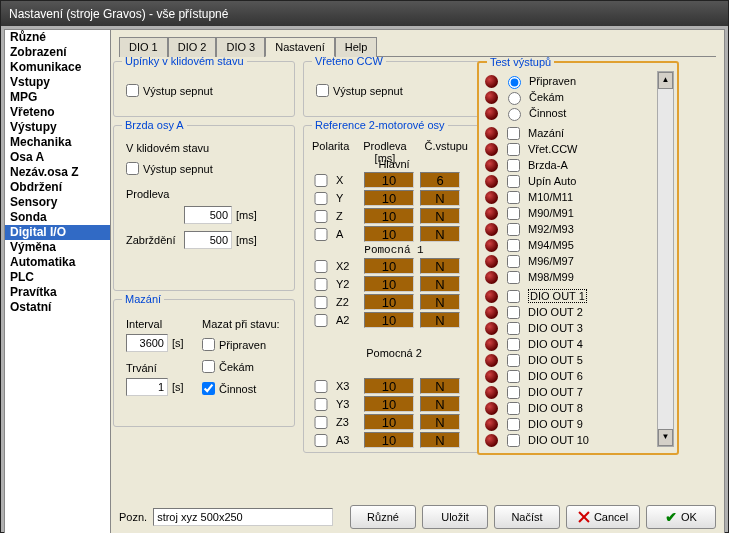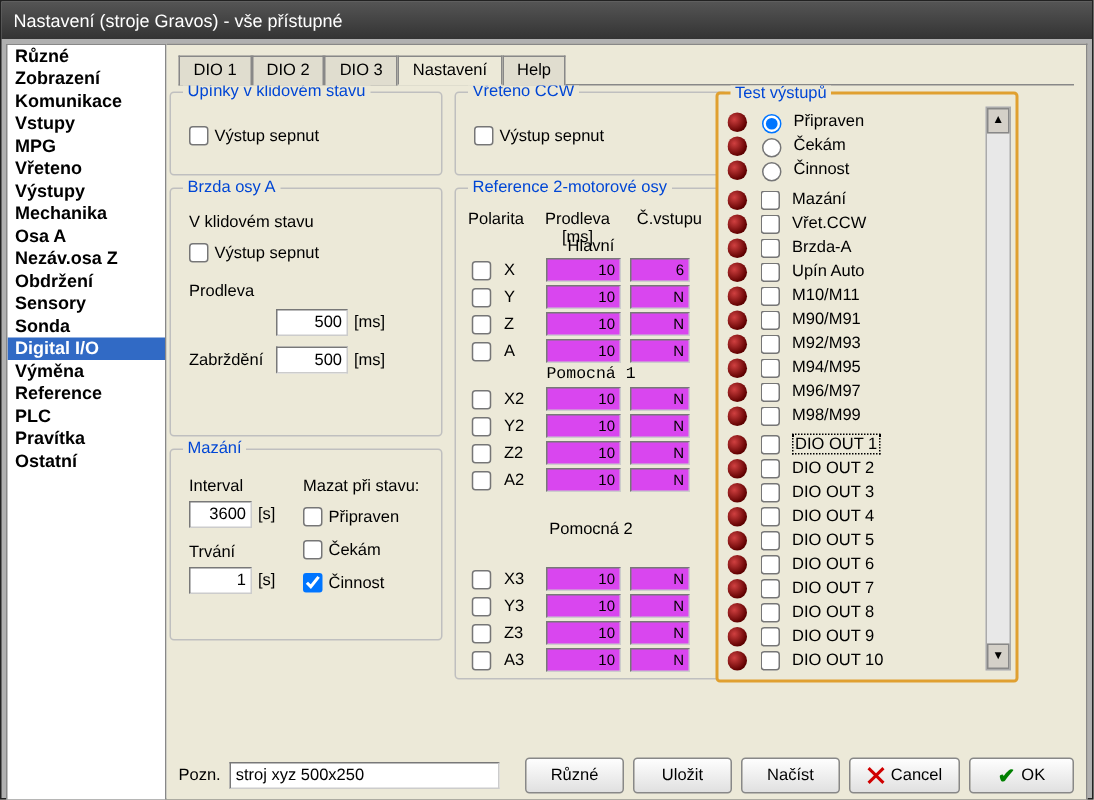--- a/index.html
+++ b/index.html
@@ -25,21 +25,21 @@
 .btn{height:24px;border:1px solid #888;background:linear-gradient(#fefefe,#e0e0e0);border-radius:3px;font-size:11px;padding:0 10px;cursor:pointer;display:inline-flex;align-items:center;justify-content:center;gap:4px}
 .footer{height:34px;display:flex;align-items:center;padding:0 8px;gap:6px}
 .led{width:13px;height:13px;border-radius:50%;background:radial-gradient(circle at 35% 35%,#d04040,#600000 70%,#300000);display:inline-block;flex:none}
 .outrow{display:flex;align-items:center;height:16px;gap:5px}
 .outlist{position:absolute;left:6px;right:18px;top:10px;bottom:5px;overflow:hidden;display:flex;flex-direction:column;gap:0}
 .scrollbar{position:absolute;right:3px;top:8px;bottom:6px;width:15px;background:#e8e8e8;border:1px solid #aaa}
 .scrollbar .up,.scrollbar .down{height:15px;background:#d4d0c8;border:1px solid #888;font-size:8px;text-align:center;line-height:13px}
 .scrollbar .down{position:absolute;bottom:0;left:0;right:0}
 .axis-grid{display:grid;grid-template-columns:18px 22px 50px 40px;gap:2px 6px;align-items:center;font-size:11px}
 .axis-grid input[type=checkbox]{margin:0}
-.axis-grid .ainp{height:16px;border:1px inset #ccc;font-size:10px;padding:0 3px;text-align:right;background:#d946ef;box-sizing:border-box;width:100%}
+.axis-grid .ainp{height:16px;border:1px inset #ccc;font-size:13px;padding:0 3px;text-align:center;background:#a16207;box-sizing:border-box;width:100%}
 .hdr{font-size:11px;text-align:center}
 .x-red{position:relative;width:12px;height:12px}
 .x-red:before,.x-red:after{content:"";position:absolute;left:5px;top:-1px;width:2px;height:14px;background:#d00000}
 .x-red:before{transform:rotate(45deg)}
 .x-red:after{transform:rotate(-45deg)}
 .check-green{color:#008000;font-weight:bold;font-size:14px}
 </style>
 </head>
 <body>
 
@@ -57,21 +57,21 @@
         <div>Vřeteno</div>
         <div>Výstupy</div>
         <div>Mechanika</div>
         <div>Osa A</div>
         <div>Nezáv.osa Z</div>
         <div>Obdržení</div>
         <div>Sensory</div>
         <div>Sonda</div>
         <div class="sel">Digital I/O</div>
         <div>Výměna</div>
-        <div>Reference</div>
+        <div>Automatika</div>
         <div>PLC</div>
         <div>Pravítka</div>
         <div>Ostatní</div>
       </div>
     <div class="content">
       <div class="tabs" id="tabs">
           <div class="tab">DIO 1</div>
           <div class="tab">DIO 2</div>
           <div class="tab">DIO 3</div>
           <div class="tab sel">Nastavení</div>

